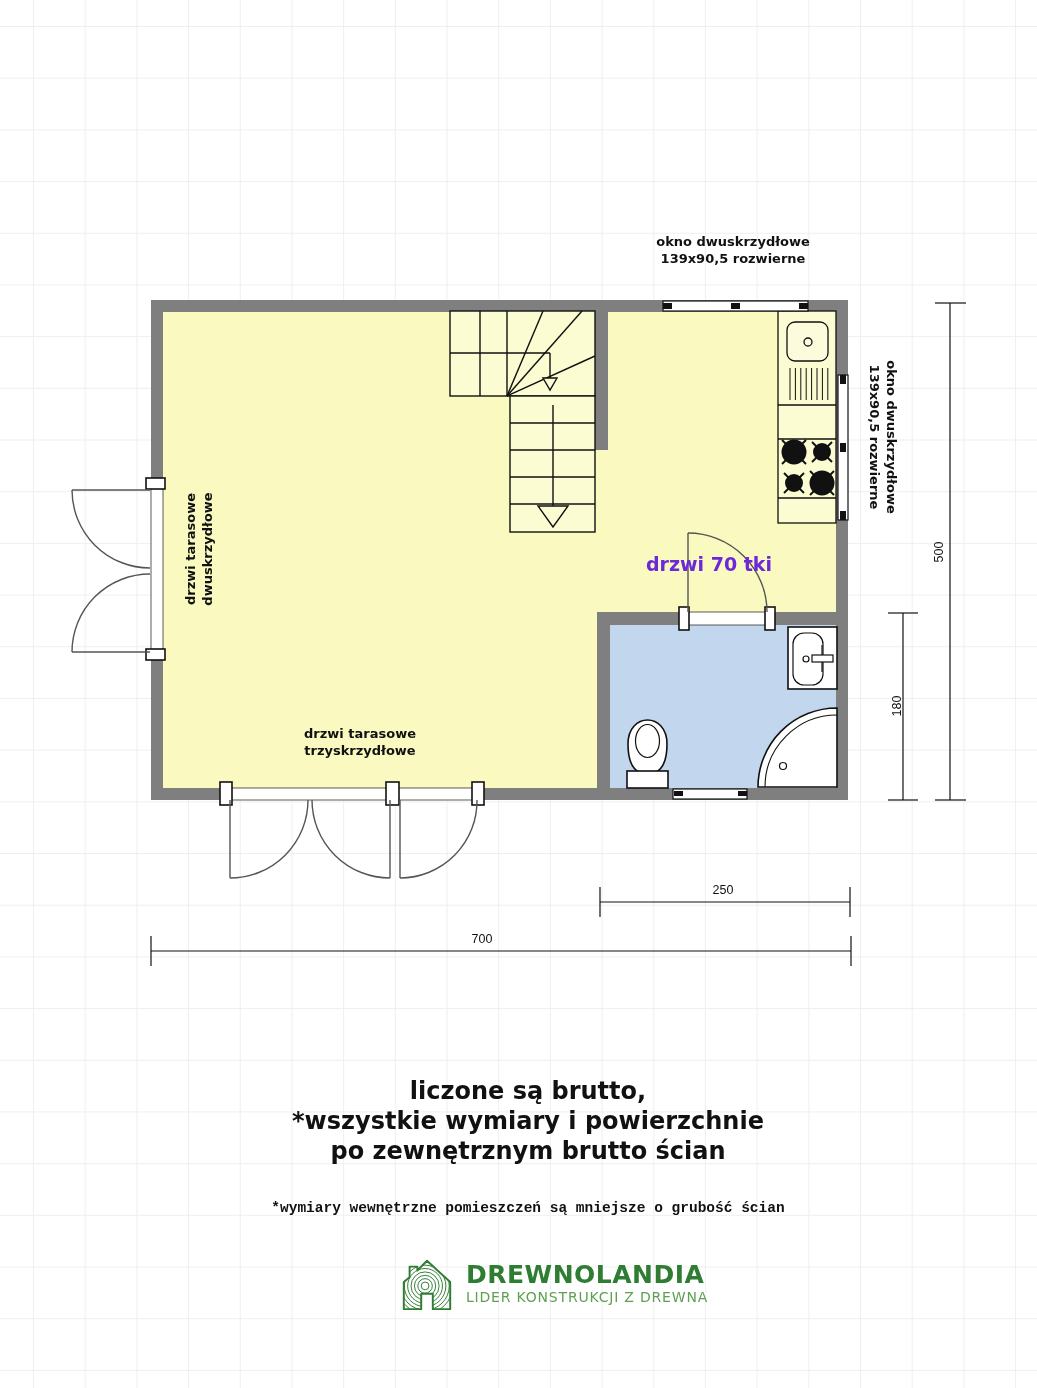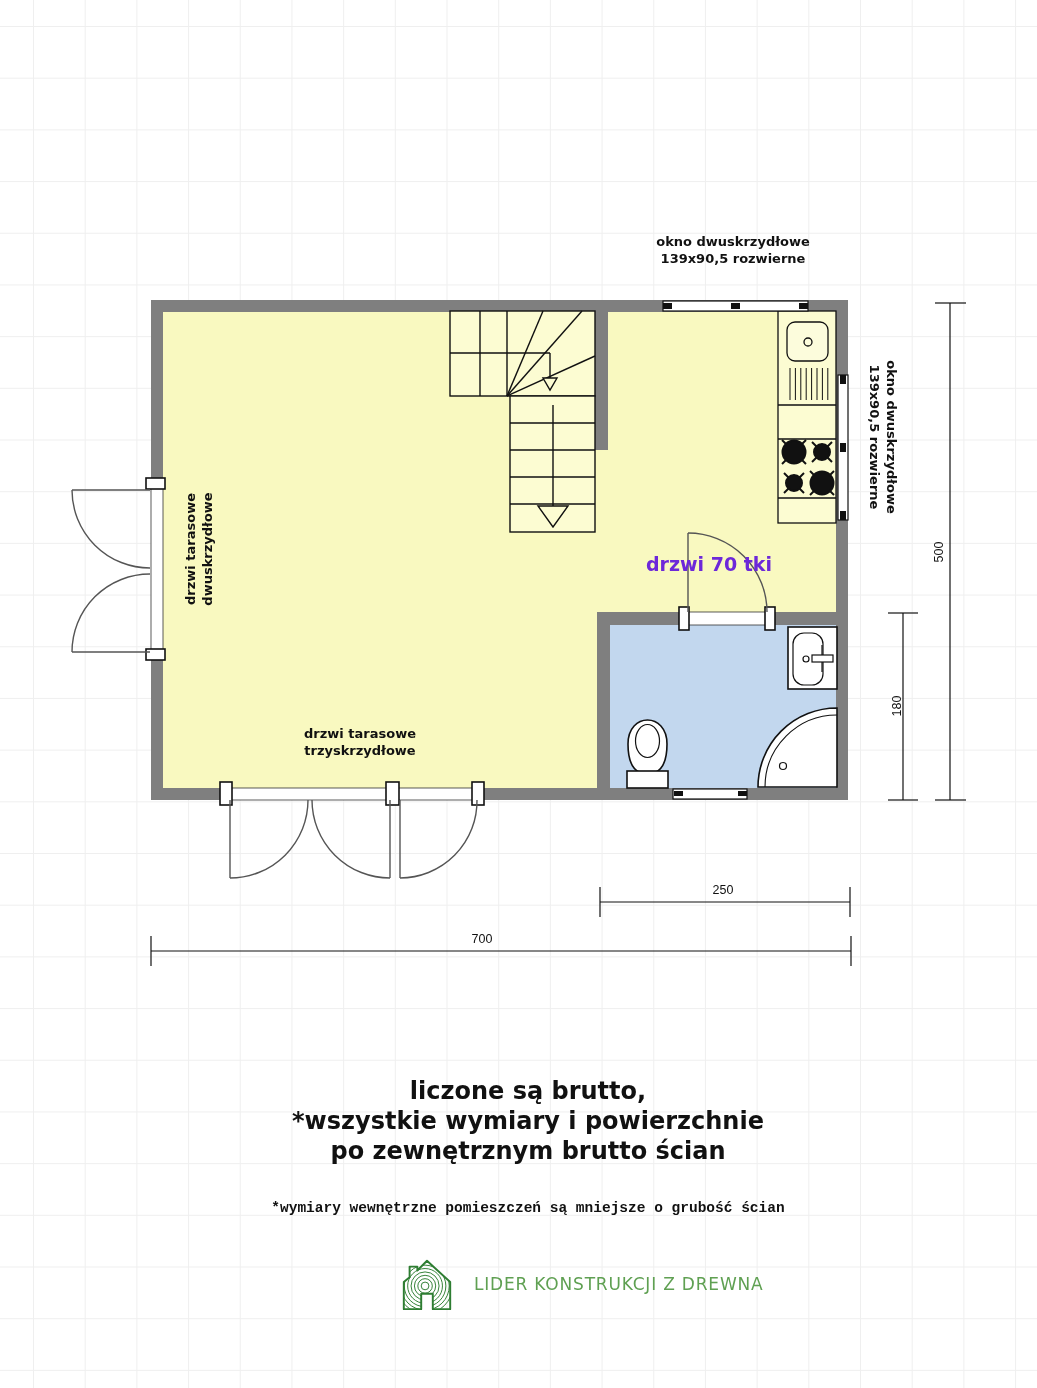--- a/index.html
+++ b/index.html
@@ -29,21 +29,21 @@
     font-size:24px;font-weight:bold;color:#111;line-height:1.25;
   }
   .notes-small{
     left:78px;top:1200px;width:900px;text-align:center;
     font-family:Liberation Mono, monospace;
     font-size:14.5px;font-weight:bold;color:#111;
   }
   .logo{left:398px;top:1252px;display:flex;align-items:center;gap:10px;}
   .logo-text{display:flex;flex-direction:column;}
   .logo-name{font-size:25px;font-weight:bold;color:#2e7d32;letter-spacing:0.5px;line-height:1.05;}
-  .logo-tagline{font-size:17px;color:#5fa052;letter-spacing:0.8px;line-height:1.3;margin-left:8px;}
+  .logo-tagline{font-size:14px;color:#5fa052;letter-spacing:0.8px;line-height:1.3;}
   svg{display:block;}
 </style>
 </head>
 <body>
 
 <div class="abs title">
 </div>
 
 <svg class="abs" style="left:0;top:0" width="1037" height="1388" viewBox="0 0 1037 1388">
 
@@ -250,15 +250,16 @@
       <circle cx="28" cy="34" r="11"></circle>
         <circle cx="28" cy="34" r="14.5"></circle>
       <circle cx="28" cy="34" r="18"></circle>
         <circle cx="28" cy="34" r="21.5"></circle>
       <circle cx="28" cy="34" r="25"></circle>
         <circle cx="28" cy="34" r="28.5"></circle>
     </g>
     <path d="M6,58 L6,30 L12,25 L12,14 L20,14 L20,18 L30,8 L54,30 L54,58 L36,58 L36,42 L24,42 L24,58 Z" fill="none" stroke="#2e7d32" stroke-width="2" stroke-linejoin="round"></path>
   </svg>
   <div class="logo-text">
+    <span class="logo-name">DREWNOLANDIA</span>
     <span class="logo-tagline">LIDER KONSTRUKCJI Z DREWNA</span>
   </div>
 </div>
 
 </body></html>

